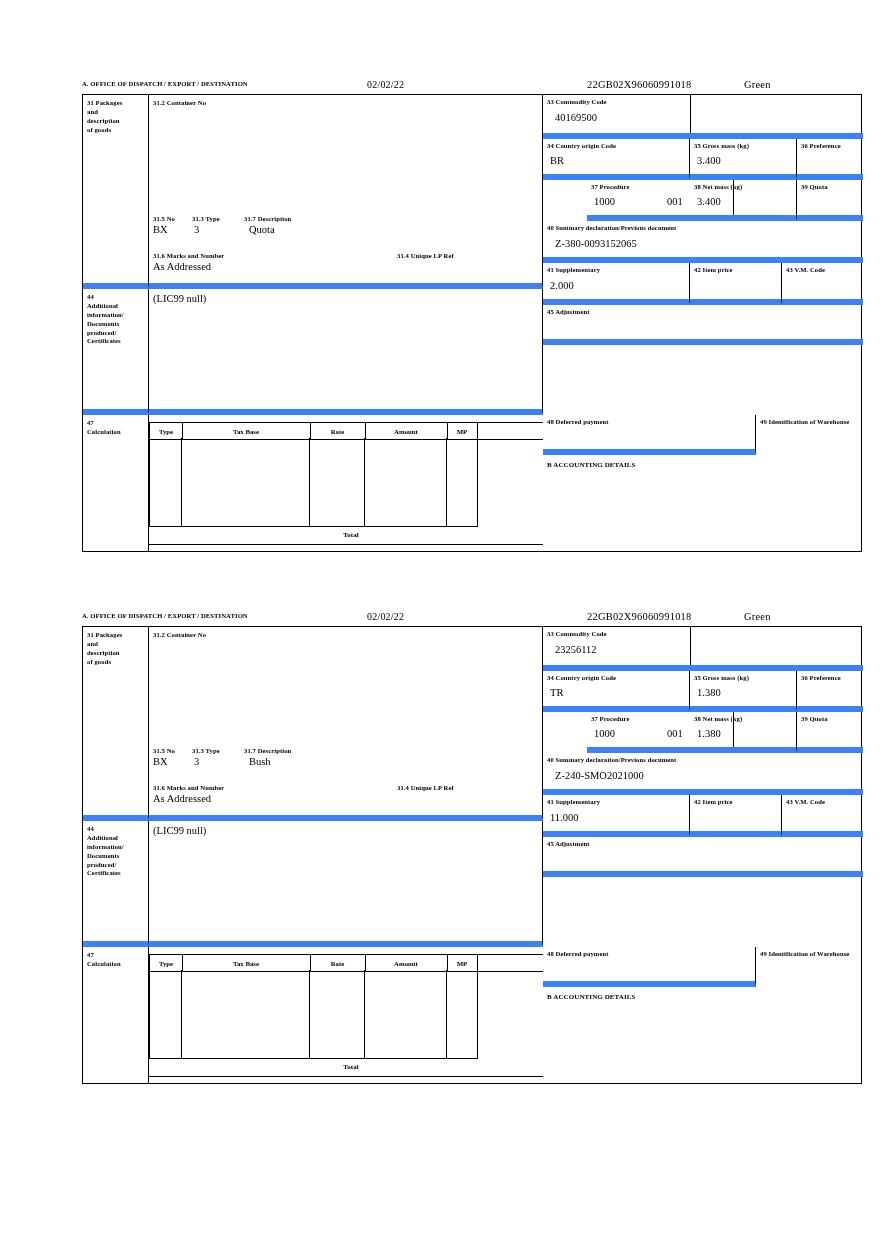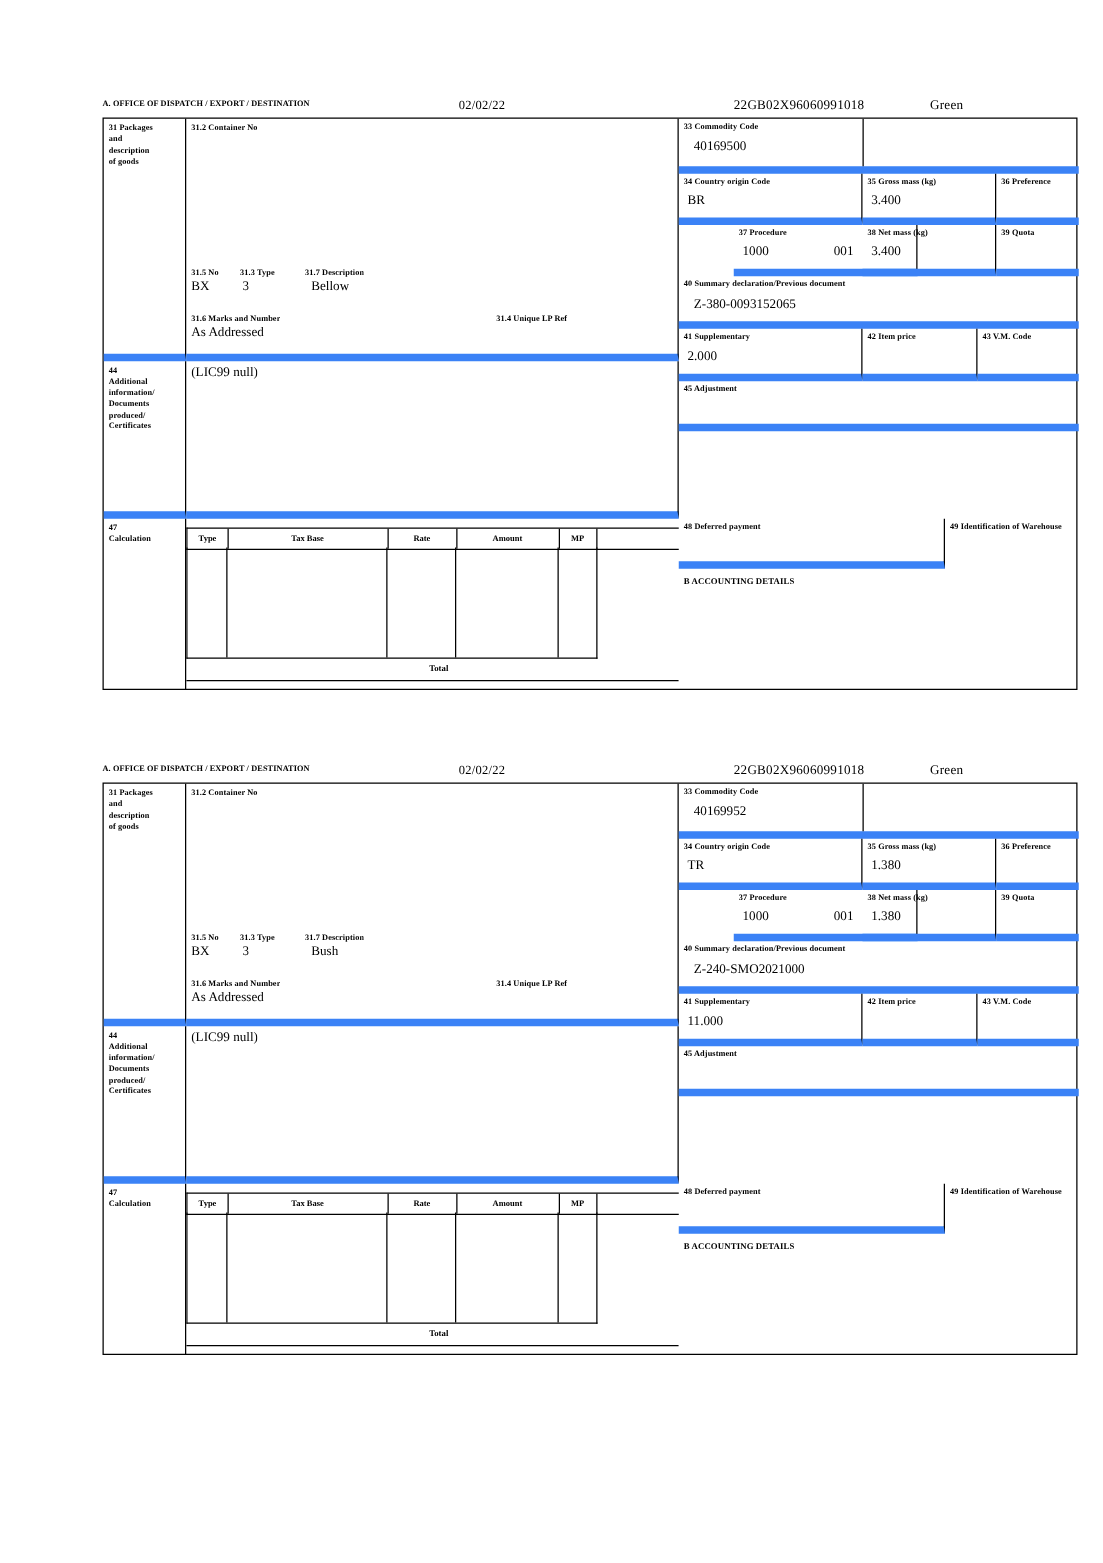--- a/index.html
+++ b/index.html
@@ -235,21 +235,21 @@
 
       <div class="cell b31main br bb">
         <div class="lbl cell b31-containerno">31.2 Container No</div>
 
         <div class="lbl cell b31-no-lbl">31.5 No</div>
         <div class="lbl cell b31-type-lbl">31.3 Type</div>
         <div class="lbl cell b31-desc-lbl">31.7 Description</div>
 
         <div class="val cell b31-no-val">BX</div>
         <div class="val cell b31-type-val">3</div>
-        <div class="val cell b31-desc-val">Bellow</div>
+        <div class="val cell b31-desc-val">Quota</div>
 
         <div class="lbl cell b31-marks-lbl">31.6 Marks and Number</div>
         <div class="val cell b31-marks-val">As Addressed</div>
         <div class="lbl cell b31-lrn-lbl">31.4 Unique LP Ref</div>
 
       </div>
 
       <div class="cell col44 br bb">
         <div class="lbl">44</div>
         <div class="lbl">Additional</div>
@@ -421,21 +421,21 @@
           <div class="cb-v" style="left:214px"></div>
           <div class="cb-v" style="left:296px"></div>
         </div>
         <div class="calc-total">
           <span>Total</span>
         </div>
       </div>
 
       <div class="cell b33 bb">
         <div class="lbl">33 Commodity Code</div>
-        <div class="val">40169952</div>
+        <div class="val">23256112</div>
         <div class="divider"></div>
       </div>
 
       <div class="cell b34 b33-row bb br">
         <div class="lbl">34 Country origin Code</div>
         <div class="val">TR</div>
       </div>
       <div class="cell b35 b33-row bb br">
         <div class="lbl">35 Gross mass (kg)</div>
         <div class="val">1.380</div>

